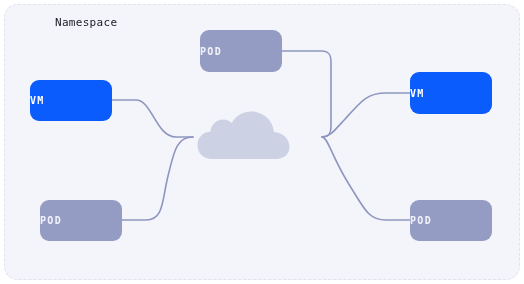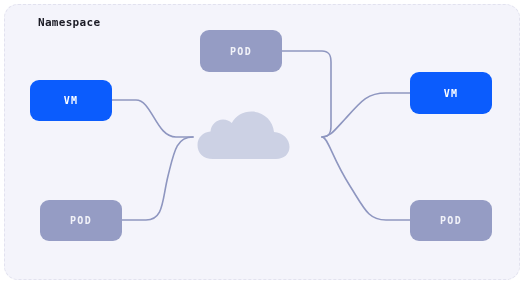--- a/index.html
+++ b/index.html
@@ -29,24 +29,24 @@
     width: 516px;
     height: 276px;
     box-sizing: border-box;
     background: #f4f4fb;
     border: 1px dashed #e2e2ef;
     border-radius: 14px;
   }
 
   .ns-title {
     position: absolute;
-    left: 21px;
+    left: 38px;
     top: 11px;
     font-size: 11px;
-    font-weight: bold;
+    font-weight: normal;
     color: #1b1b25;
     letter-spacing: 0.3px;
     white-space: nowrap;
     padding-left: 12px;
   }
 
   
   #edges {
     position: absolute;
     left: 0;
@@ -55,21 +55,20 @@
     height: 284px;
     pointer-events: none;
   }
 
   
   .node {
     position: absolute;
     box-sizing: border-box;
     display: flex;
     align-items: center;
-    justify-content: center;
     border-radius: 9px;
     font-size: 10px;
     font-weight: bold;
     letter-spacing: 1.3px;
     color: #ffffff;
     user-select: none;
   }
   .node.vm  { background: #0b5cfd; }
   .node.pod { background: #959cc4; color: #f2f3f9; }
 

